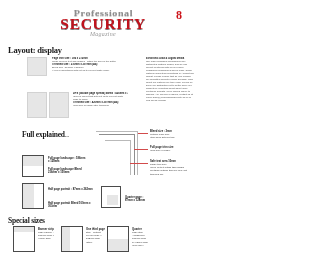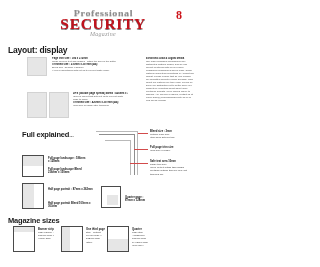--- a/index.html
+++ b/index.html
@@ -23,21 +23,21 @@
   .mast-sec{font-family:"Liberation Serif",serif;font-size:15px;font-weight:700;
     letter-spacing:.6px;color:#c1121c;line-height:1.05;margin-top:-1px;
     transform:scaleX(1.04);text-shadow:0 1px 0 #7e7e7e;}
   .mast-mag{font-family:"Liberation Serif",serif;font-style:italic;font-size:6px;
     color:#9a9a9a;line-height:1;margin-top:-1px;letter-spacing:.3px;}
 
   .pagenum{position:absolute;left:176px;top:9px;font-family:"Liberation Serif",serif;
     font-size:12px;font-weight:700;color:#cc1118;line-height:1;}
 
   
-  .h-sect{position:absolute;font-family:Liberation Sans, sans-serif;
+  .h-sect{position:absolute;font-family:Liberation Serif, serif;
     font-weight:700;color:#1a1a1a;letter-spacing:-.2px;}
   #h-layout{left:8px;top:45px;font-size:8.5px;}
   #h-bleed{left:22px;top:130px;font-size:7.5px;}
   #h-special{left:8px;top:216px;font-size:7.5px;}
   .h-dots{font-weight:700;color:#555;font-size:6px;}
 
   
   .gbox{position:absolute;background:#e6e6e6;border:0.5px solid #d2d2d2;box-sizing:border-box;}
   .obox{position:absolute;background:#ffffff;border:0.6px solid #4a4a4a;box-sizing:border-box;}
   .obox .fill{position:absolute;background:#e6e6e6;}
@@ -156,21 +156,21 @@
   </div>
 
   <div class="obox" style="left:101px;top:186px;width:20px;height:22px;">
     <div class="fill" style="left:5px;top:8px;right:2px;bottom:2px;"></div>
   </div>
   <div class="lbl" style="left:125px;top:196px;width:40px;">
     <div class="t1">Quarter page :</div>
     <div class="t1">87mm x 128mm</div>
   </div>
 
-  <div class="h-sect" id="h-special">Magazine sizes</div>
+  <div class="h-sect" id="h-special">Special sizes</div>
 
   <div class="obox" style="left:13px;top:226px;width:22px;height:26px;">
     <div class="fill" style="left:0;top:0;right:0;height:5px;"></div>
   </div>
   <div class="lbl" style="left:38px;top:228px;width:26px;">
     <div class="t1">Banner strip</div>
     <div class="t2">page banner :</div>
     <div class="t2">186mm wide x</div>
     <div class="t2">40mm high</div>
   </div>

